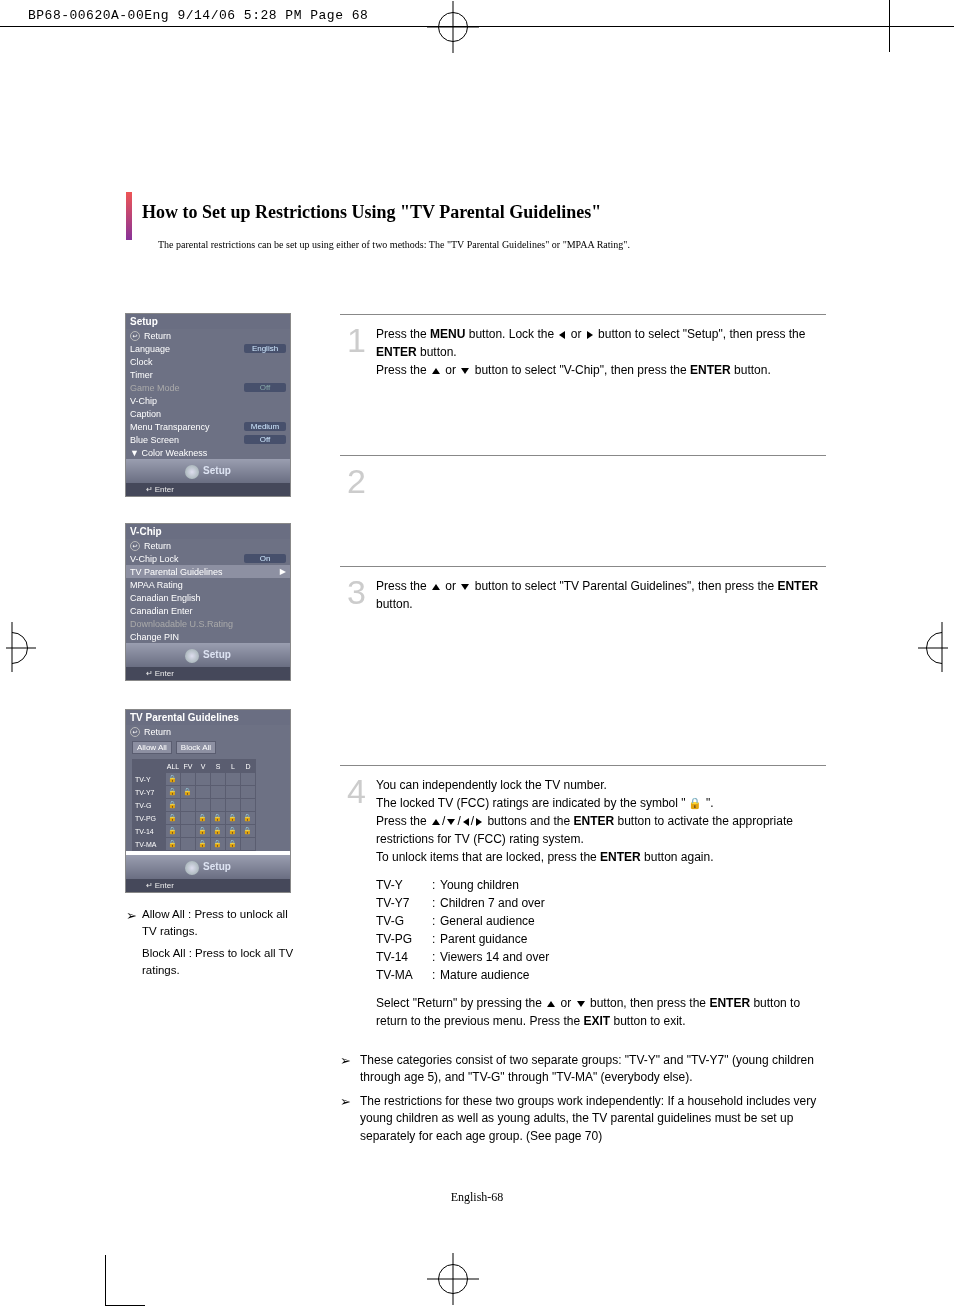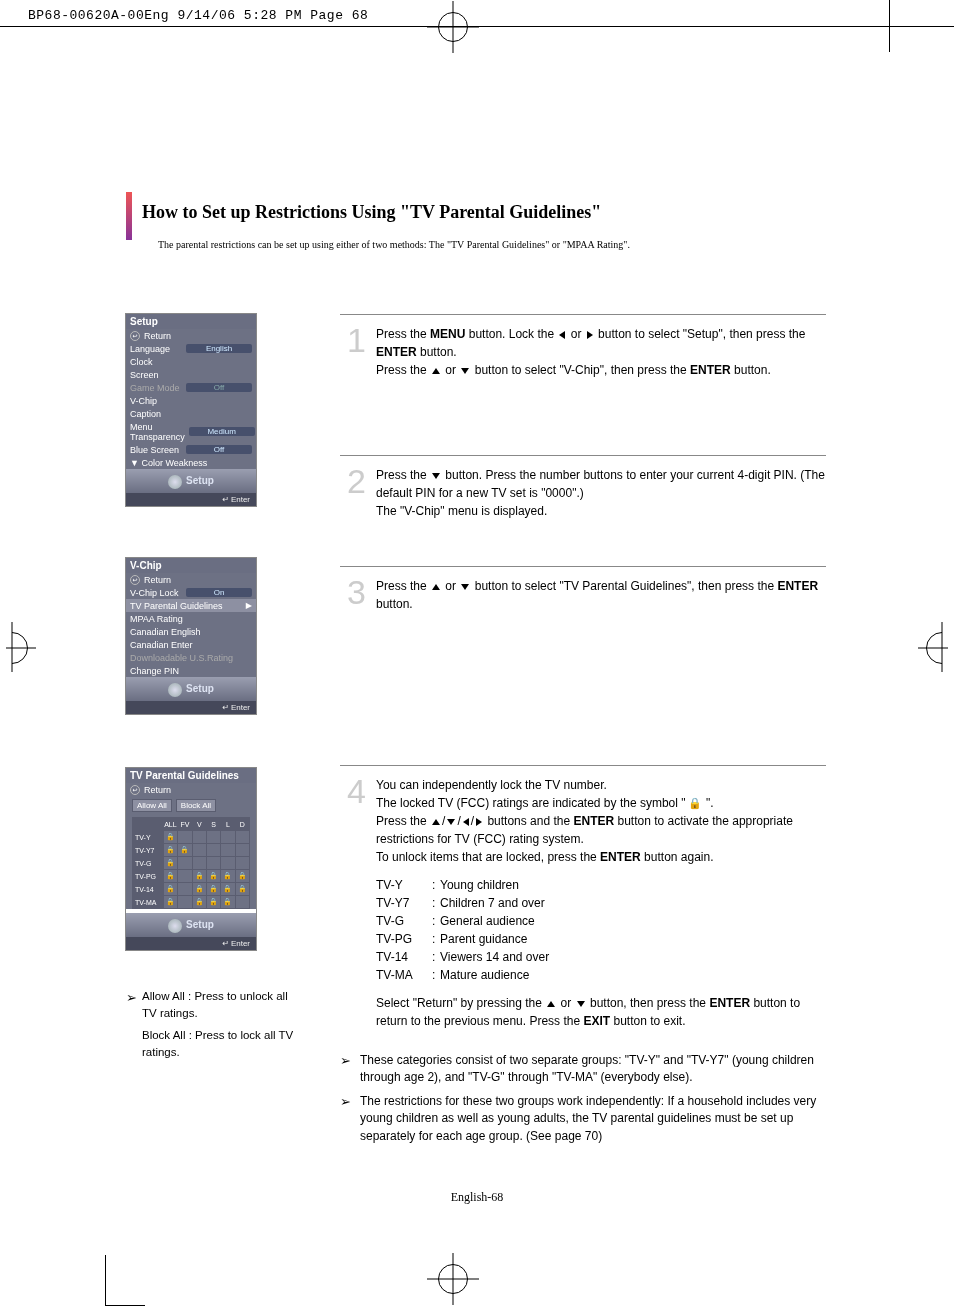--- a/index.html
+++ b/index.html
@@ -69,22 +69,22 @@
   .body {
     margin-top: 48px;
     display: flex;
     gap: 36px;
   }
   .left-col { width: 178px; flex: 0 0 178px; }
   .right-col { flex: 1; }
 
   
   .osd {
-    width: 130px;
-    margin-bottom: 24px;
+    width: 164px;
+    margin-bottom: 0;
     font-size: 9px;
     color: #fff;
     box-shadow: 0 0 0 1px #888;
   }
   .osd-title {
     background: #6a6e82;
     padding: 2px 4px;
     font-weight: bold;
     font-size: 10px;
   }
@@ -96,21 +96,21 @@
     display: flex;
     align-items: center;
     padding: 1.5px 4px;
     gap: 4px;
   }
   .osd-row.highlight { background: #8d90a2; }
   .osd-row .label { flex: 1; }
   .osd-row .val {
     background: #47506c;
     color: #cfe8ff;
-    padding: 0 16px;
+    padding: 0 4px;
     border-radius: 2px;
     min-width: 34px;
     text-align: center;
     font-size: 8px;
   }
   .osd-row .tri { color: #fff; font-size: 8px; }
   .osd-row.dim { color: #aaa; }
   .osd-row .ret-icon {
     width: 8px; height: 8px; border: 1px solid #bbb; border-radius: 50%;
     display: inline-block; font-size: 6px; line-height:8px; text-align:center;
@@ -131,22 +131,21 @@
   }
   .osd-setup .gear::before{
     content:""; position:absolute; inset:-3px;
     background: conic-gradient(#aaa 0 10%, transparent 10% 20%, #aaa 20% 30%, transparent 30% 40%, #aaa 40% 50%, transparent 50% 60%, #aaa 60% 70%, transparent 70% 80%, #aaa 80% 90%, transparent 90% 100%);
     border-radius:50%;
     z-index:-1;
   }
   .osd-setup .slabel { font-weight: bold; font-size: 10px; color: #dde3f2;}
   .osd-enter {
     background: #45485a;
-    text-align: right;
-    padding: 2px 6px;
+    padding: 2px 20px;
     font-size: 8px;
     color: #eee;
   }
   .osd-enter .ei { font-size: 8px; margin-right: 2px;}
 
   
   .rating-btns {
     display: flex; gap: 4px; padding: 3px 6px;
   }
   .rating-btns span {
@@ -282,21 +281,21 @@
               <span class="label">Return</span>
             </div>
           <div class="osd-row">
               <span class="label">Language</span>
               <span class="val">English</span>
             </div>
           <div class="osd-row">
               <span class="label">Clock</span>
             </div>
           <div class="osd-row">
-              <span class="label">Screen</span>
+              <span class="label">Timer</span>
             </div>
           <div class="osd-row dim">
               <span class="label">Game Mode</span>
               <span class="val" style="color:#8aa">Off</span>
             </div>
           <div class="osd-row">
               <span class="label">V-Chip</span>
             </div>
           <div class="osd-row">
               <span class="label">Caption</span>
@@ -457,24 +456,20 @@
       <div class="step first" style="min-height:108px">
         <div class="num">1</div>
         <div class="text">
           <span>Press the </span><b>MENU</b><span> button. Lock the </span><span class="tri-l"></span><span> or </span><span class="tri-r"></span><span> button to select "Setup", then press  the </span><b>ENTER</b><span> button.</span><br>
           <span>Press the </span><span class="tri-u"></span><span> or </span><span class="tri-d"></span><span> button to select "V-Chip", then press the </span><b>ENTER</b><span> button.</span>
         </div>
       </div>
 
       <div class="step" style="min-height:78px">
         <div class="num">2</div>
-        <div class="text">
-          <span>Press the </span><span class="tri-d"></span><span> button. Press the number buttons to enter your current 4-digit PIN. (The default PIN for a new TV set is "0000".)</span><br>
-          <span>The "V-Chip" menu is displayed.</span>
-        </div>
       </div>
 
       <div class="step" style="min-height:166px">
         <div class="num">3</div>
         <div class="text">
           <span>Press the </span><span class="tri-u"></span><span> or </span><span class="tri-d"></span><span> button to select "TV Parental Guidelines", then press the </span><b>ENTER</b><span> button.</span>
         </div>
       </div>
 
       <div class="step">
@@ -517,21 +512,21 @@
                 <span>Mature audience</span>
               </div>
           </div>
 
           <span>Select "Return" by pressing the </span><span class="tri-u"></span><span> or </span><span class="tri-d"></span><span> button, then press the </span><b>ENTER</b><span> button to return to the previous menu. Press the </span><b>EXIT</b><span> button to exit.</span>
         </div>
       </div>
 
       <div class="bullet-note">
         <span class="b">➢</span>
-          <span>These categories consist of two separate groups: "TV-Y" and "TV-Y7" (young children through age 2), and "TV-G" through "TV-MA" (everybody else).</span>
+          <span>These categories consist of two separate groups: "TV-Y" and "TV-Y7" (young children through age 5), and "TV-G" through "TV-MA" (everybody else).</span>
       </div>
       <div class="bullet-note">
         <span class="b">➢</span>
           <span>The restrictions for these two groups work independently: If a household includes very young children as well as young adults, the TV parental guidelines must be set up separately for each age group. (See page 70)</span>
       </div>
     </div>
   </div>
 </div>
 
 <div class="footer">English-68</div>

